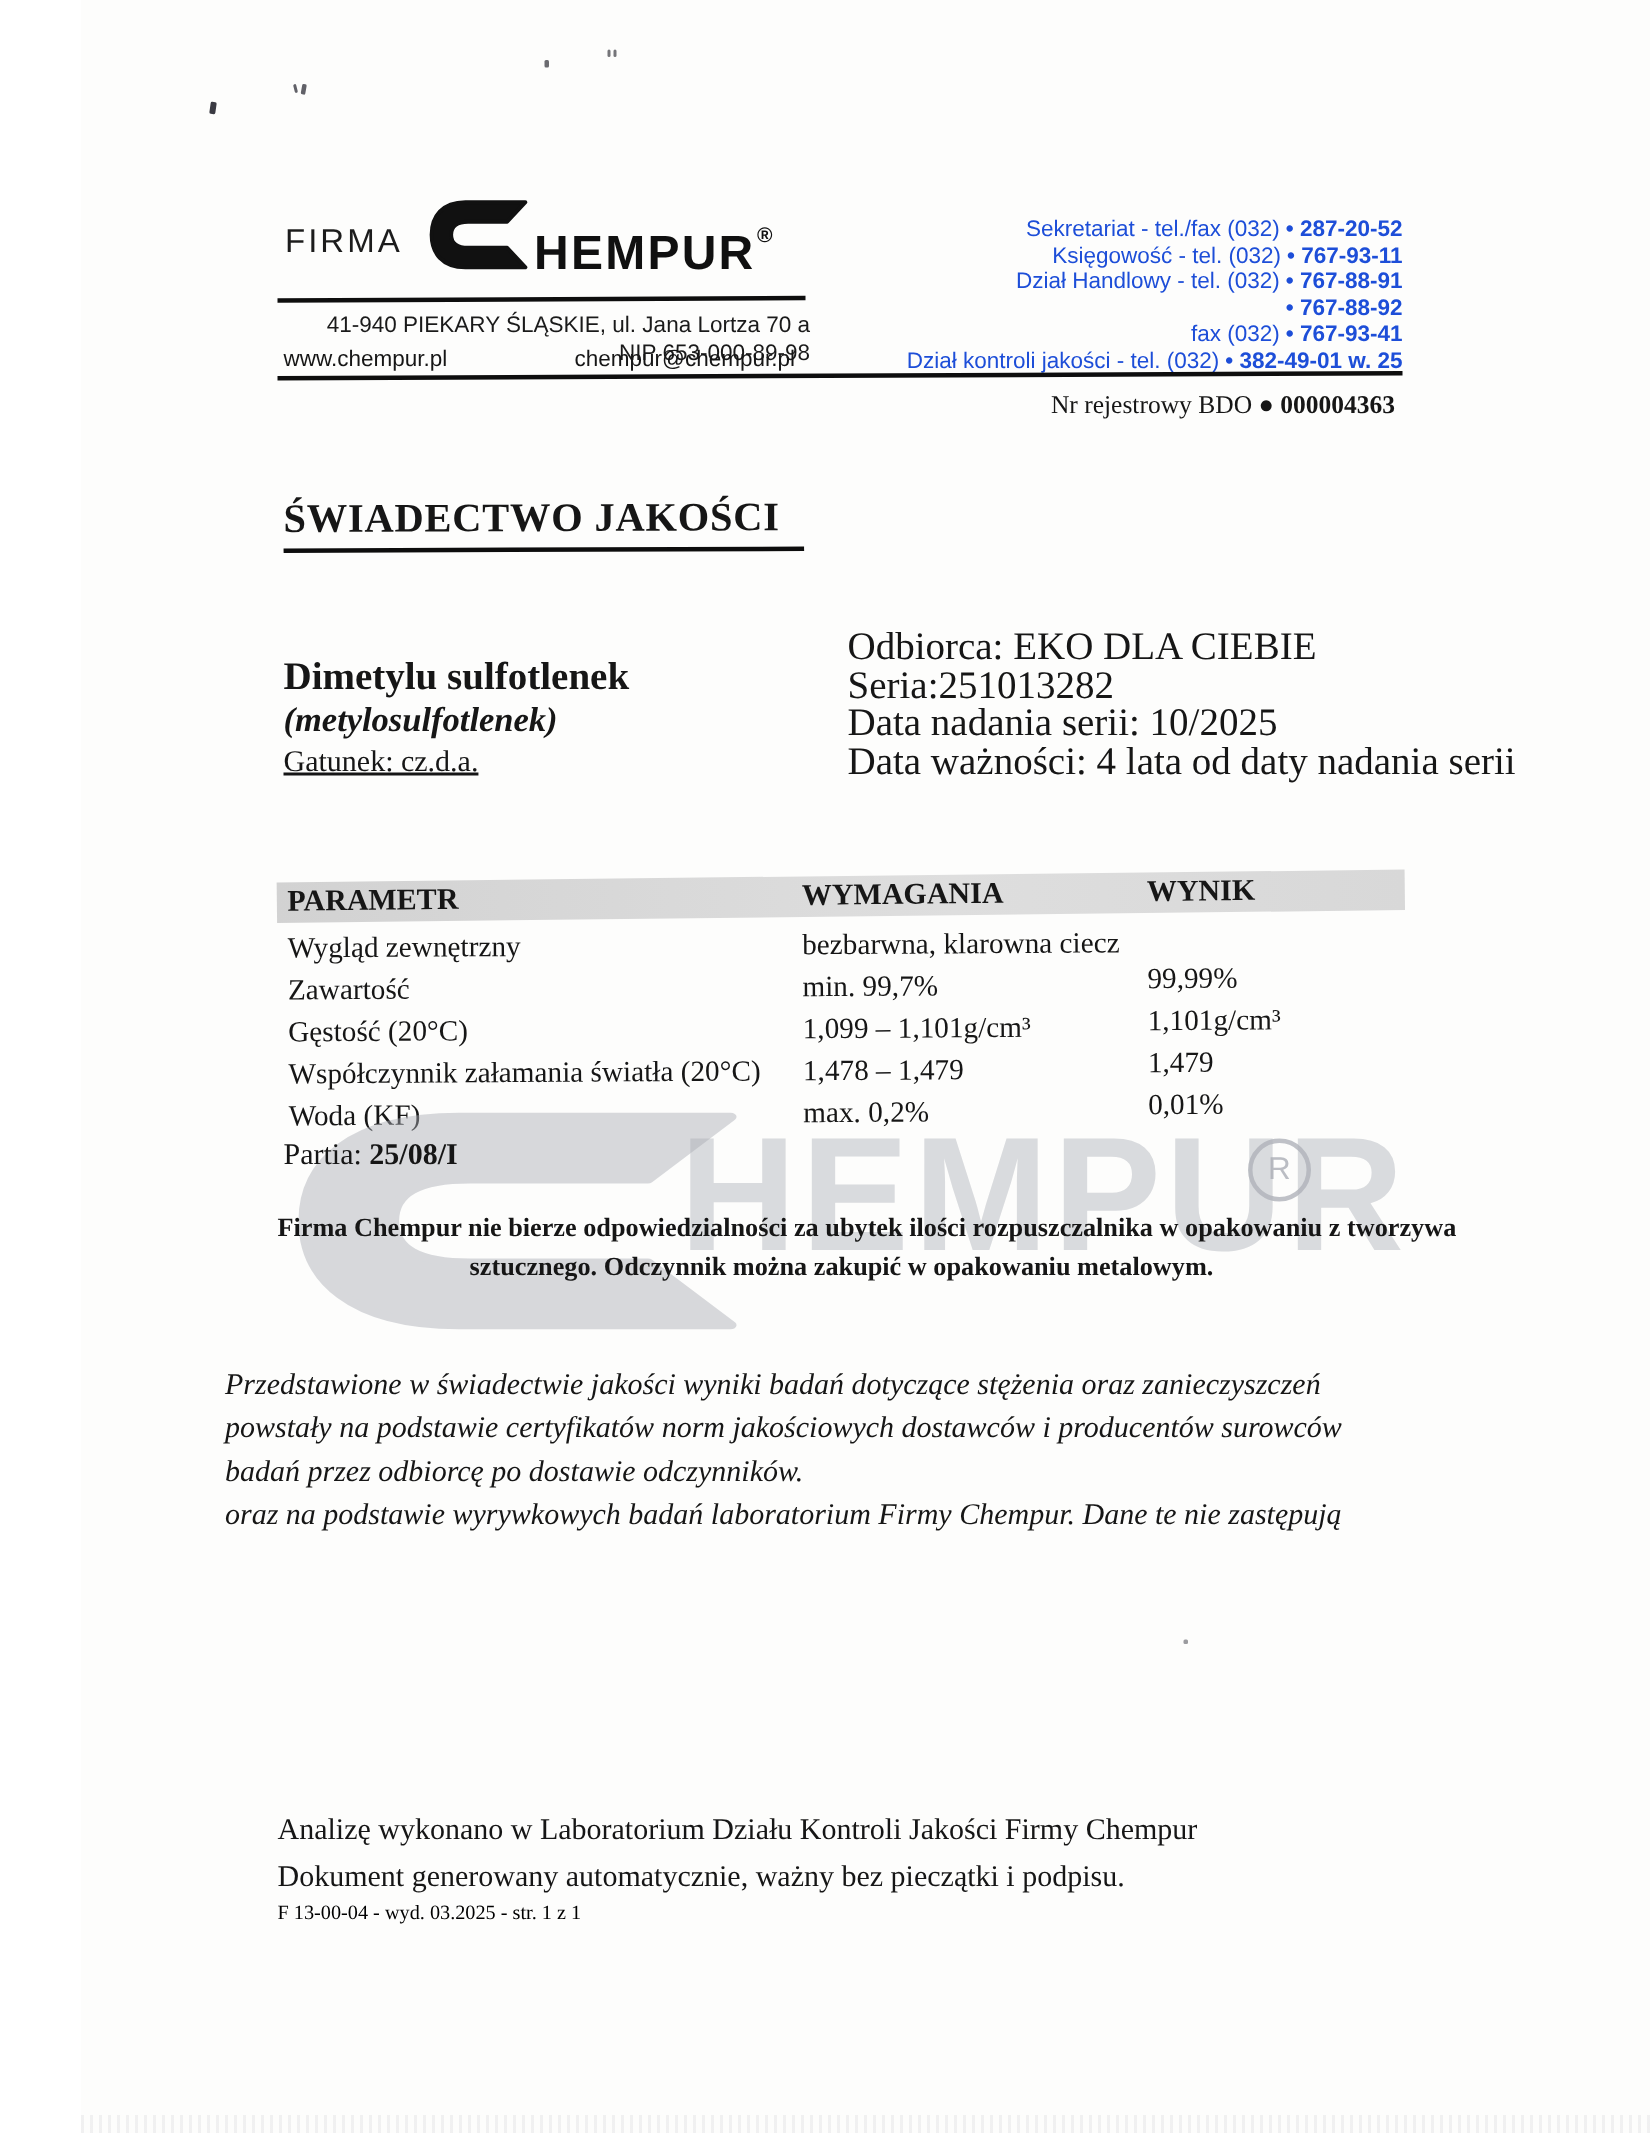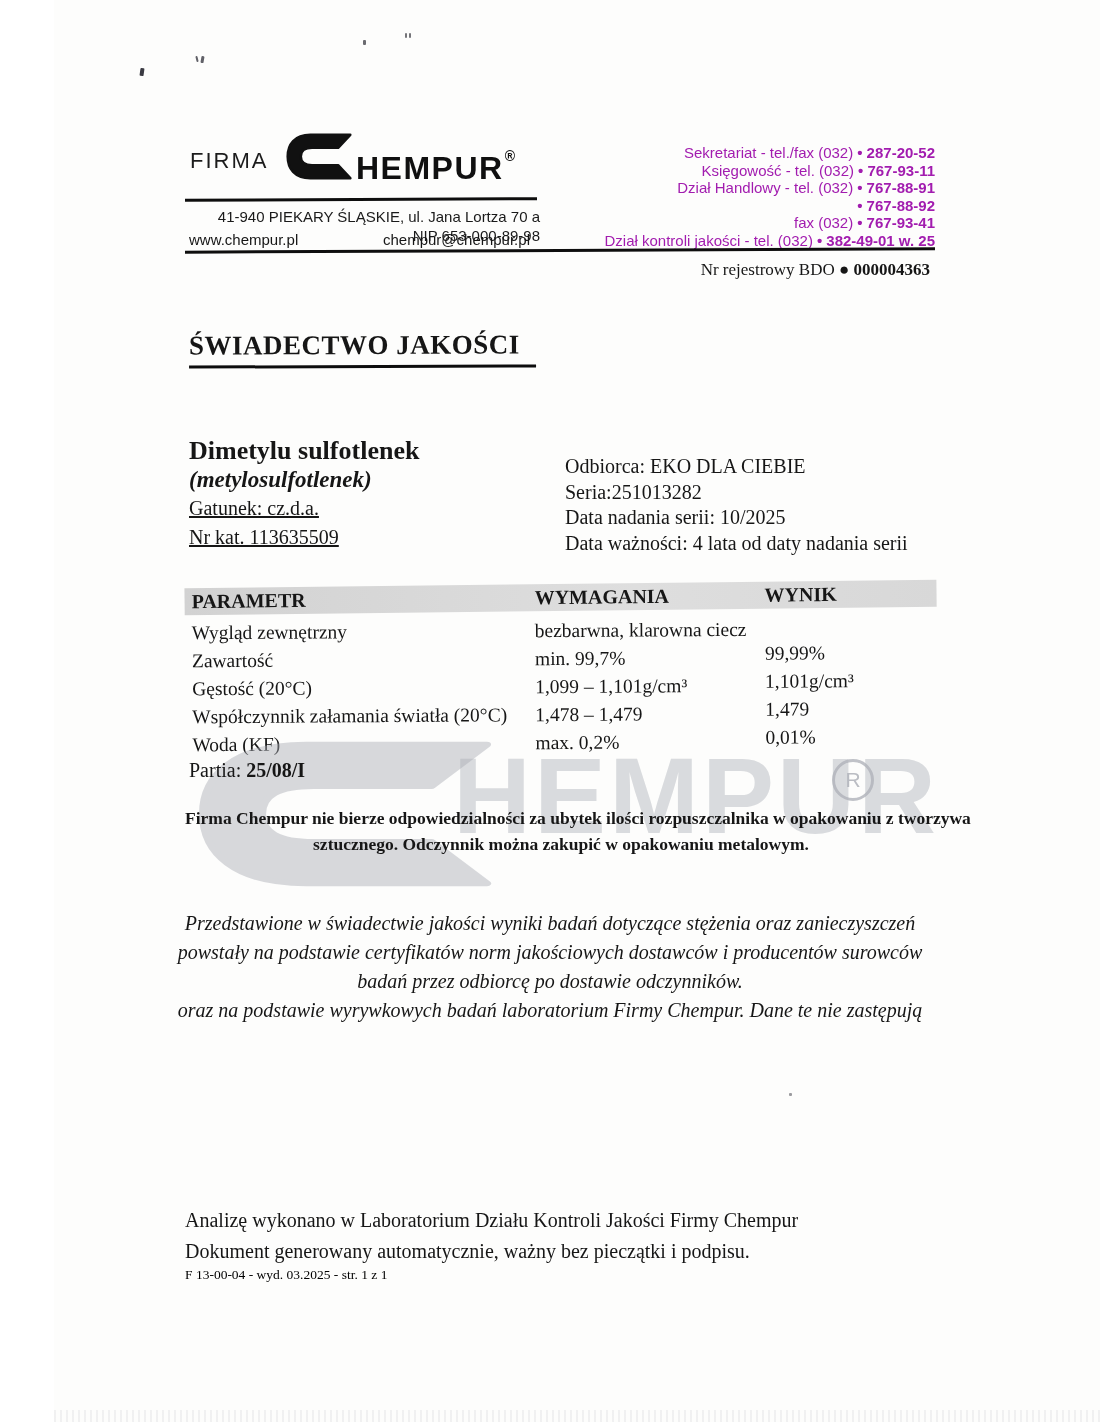--- a/index.html
+++ b/index.html
@@ -23,36 +23,36 @@
   .logo-text{font-family:"Liberation Sans",sans-serif;font-weight:bold;font-size:32px;letter-spacing:1.5px;color:#101010;margin-left:4px;line-height:46px;}
   .logo-reg{font-family:"Liberation Sans",sans-serif;font-weight:bold;font-size:14px;vertical-align:18px;margin-left:1px;}
   .rule{position:absolute;background:#0e0e0e;}
   .rule-logo{left:185px;top:198px;width:352px;height:3px;transform:rotate(-0.25deg);}
   .rule-full{left:185px;top:249px;width:750px;height:3px;transform:rotate(-0.25deg);}
   .addr{position:absolute;left:185px;width:355px;text-align:right;font-family:"Liberation Sans",sans-serif;font-size:15px;color:#1a1a1a;white-space:nowrap;}
   .addr1{top:208px;}
   .addr2{top:227px;}
   .web{position:absolute;left:189px;top:231px;font-family:"Liberation Sans",sans-serif;font-size:15px;}
   .email{position:absolute;left:383px;top:231px;font-family:"Liberation Sans",sans-serif;font-size:15px;}
-  .contacts{position:absolute;right:165px;top:144px;text-align:right;font-family:"Liberation Sans",sans-serif;font-size:15px;line-height:17.6px;white-space:nowrap;color:#a21caf;}
+  .contacts{position:absolute;right:165px;top:144px;text-align:right;font-family:"Liberation Sans",sans-serif;font-size:15px;line-height:17.6px;white-space:nowrap;color:#1d4ed8;}
   .contacts .num{font-weight:bold;margin-left:4px;}
   .bdo{position:absolute;right:170px;top:260px;font-size:17px;white-space:nowrap;}
   .bdo .num{font-weight:bold;}
   
   .title{
     position:absolute;left:189px;top:330px;
     font-size:27px;font-weight:bold;letter-spacing:.5px;
     border-bottom:3.5px solid #0d0d0d;padding:0 16px 4px 0;transform:rotate(-0.2deg);
   }
   
   .product{position:absolute;left:189px;top:436px;line-height:29px;}
   .prod-name{font-size:26px;font-weight:bold;}
   .prod-syn{font-size:23px;font-weight:bold;font-style:italic;}
   .prod-line{font-size:20px;text-decoration:underline;}
-  .order{position:absolute;left:565px;top:454px;font-size:20px;line-height:25.5px;white-space:nowrap;}
+  .order{position:absolute;left:565px;top:418px;font-size:26px;line-height:25.5px;white-space:nowrap;}
   
   .qtable{position:absolute;left:185px;top:584px;width:752px;transform:rotate(-0.35deg);}
   .thead{
     display:grid;grid-template-columns:343px 230px 1fr;
     background:linear-gradient(90deg,#d2d2d2,#dedede 60%,#d8d8d8);
     height:27px;align-items:center;font-weight:bold;font-size:20px;
     padding-left:7px;box-sizing:border-box;transform:rotate(-0.3deg);
   }
   .tbody{padding:6px 0 0 7px;}
   .trow{display:grid;grid-template-columns:343px 230px 1fr;font-size:19.5px;line-height:28px;}
@@ -68,21 +68,21 @@
     color:#a9adb5;opacity:.42;line-height:110px;
   }
   .wm-reg{
     position:absolute;left:637px;top:26px;width:36px;height:36px;border:3px solid #b0b3ba;border-radius:50%;
     display:flex;align-items:center;justify-content:center;
     font-family:"Liberation Sans",sans-serif;font-size:21px;color:#abaeb6;opacity:.8;
   }
   .disclaimer{position:absolute;left:185px;top:805px;width:752px;text-align:center;
     font-size:17.5px;font-weight:bold;line-height:26px;white-space:nowrap;z-index:2;}
   
-  .note{position:absolute;left:150px;top:909px;width:800px;text-align:center;
+  .note{position:absolute;left:150px;top:909px;width:800px;
     font-size:20px;font-style:italic;line-height:29px;white-space:nowrap;}
   
   .bottom{position:absolute;left:185px;top:1205px;font-size:20px;line-height:31px;white-space:nowrap;}
   .formfoot{position:absolute;left:185px;top:1267px;font-size:13.5px;color:#000000;}
   
   .speck{position:absolute;background:#3a3a42;border-radius:1px;}
   .s1{left:140px;top:68px;width:4px;height:8px;transform:rotate(8deg);}
   .s2a{left:196px;top:56px;width:2px;height:6px;transform:rotate(-14deg);opacity:.8;}
   .s2b{left:201px;top:56px;width:2.5px;height:7px;transform:rotate(10deg);opacity:.8;}
   .s3{left:363px;top:40px;width:2.5px;height:5px;opacity:.75;}
@@ -133,21 +133,20 @@
   <div class="rule rule-full"></div>
 
   <div class="bdo"><span>Nr rejestrowy BDO</span> <span class="num">● 000004363</span></div>
 
   <div class="title">ŚWIADECTWO JAKOŚCI</div>
 
   <div class="product">
     <div class="prod-name">Dimetylu sulfotlenek</div>
     <div class="prod-syn">(metylosulfotlenek)</div>
     <div class="prod-line">Gatunek: cz.d.a.</div>
-    <div class="prod-line">Nr kat. 113635509</div>
   </div>
 
   <div class="order">
     <div>Odbiorca: EKO DLA CIEBIE</div>
     <div>Seria:251013282</div>
     <div>Data nadania serii: 10/2025</div>
     <div>Data ważności: 4 lata od daty nadania serii</div>
   </div>
 
   <div class="qtable">

